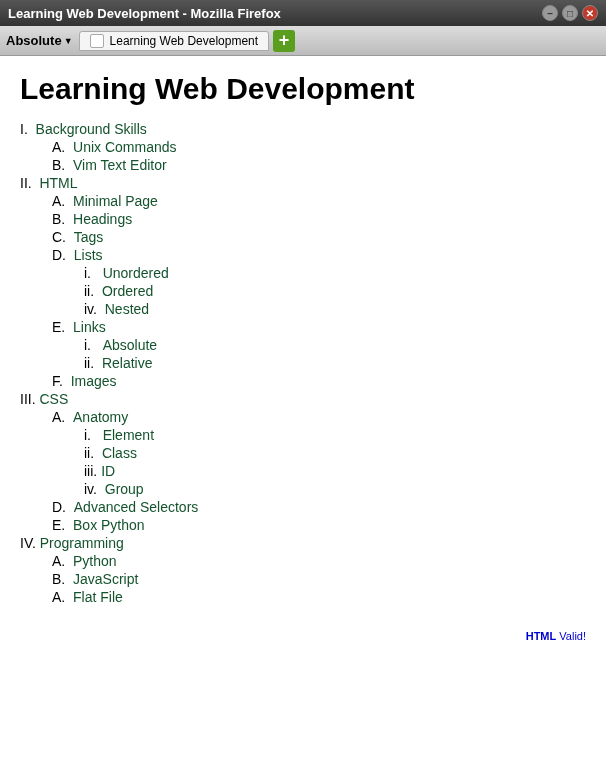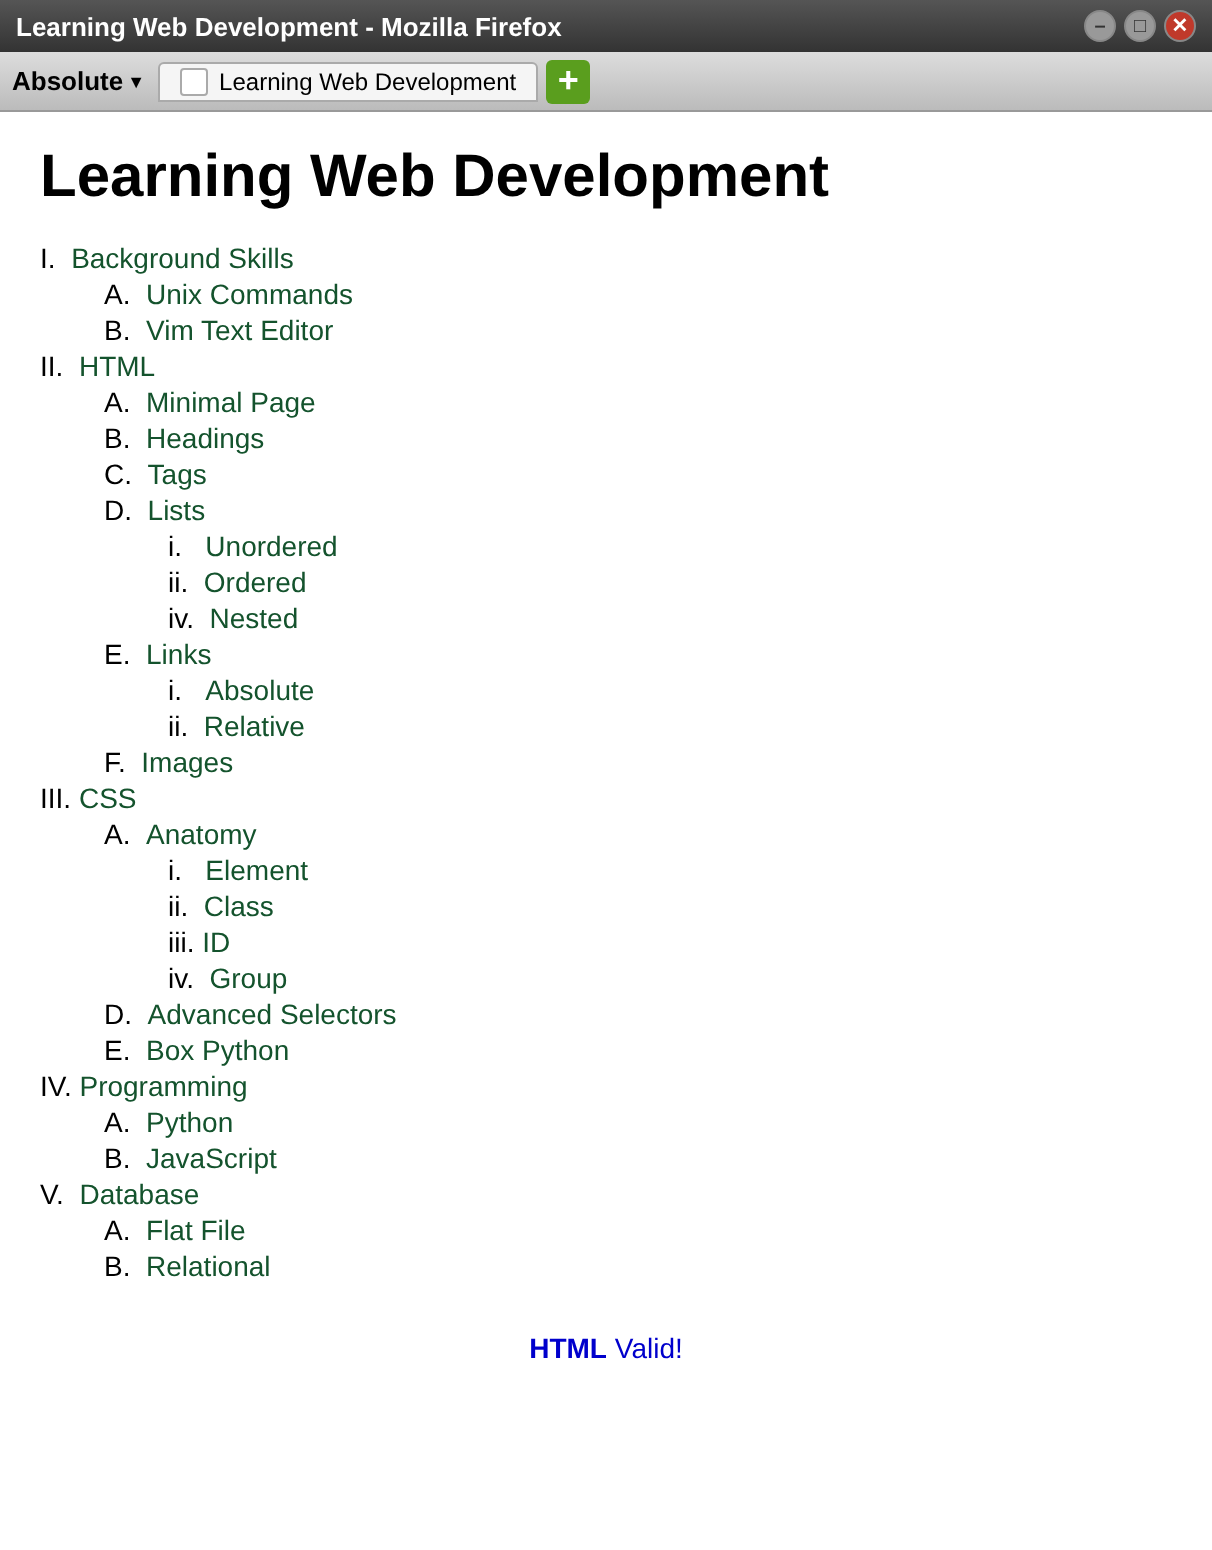--- a/index.html
+++ b/index.html
@@ -130,23 +130,23 @@
     .level-1 { margin-left: 0px; }
     .level-2 { margin-left: 32px; }
     .level-3 { margin-left: 64px; }
 
     .toc-link {
       color: #14532d;
       text-decoration: none;
     }
 
     .footer-validation {
-      text-align: center;
+      text-align: right;
       margin-top: 24px;
-      font-size: 14px;
+      font-size: 11px;
     }
     .footer-validation a {
       color: #00c;
       text-decoration: none;
       font-weight: bold;
     }
     .valid-text {
       color: #00c;
       font-weight: normal;
     }
@@ -265,28 +265,22 @@
     <div class="toc-item level-1">
       <span>IV.&nbsp;</span><a class="toc-link" href="#">Programming</a>
     </div>
     <div class="toc-item level-2">
       <span>A.&nbsp;&nbsp;</span><a class="toc-link" href="#">Python</a>
     </div>
     <div class="toc-item level-2">
       <span>B.&nbsp;&nbsp;</span><a class="toc-link" href="#">JavaScript</a>
     </div>
 
-    <div class="toc-item level-1">
-      <span>V.&nbsp;&nbsp;</span><a class="toc-link" href="#">Database</a>
-    </div>
     <div class="toc-item level-2">
       <span>A.&nbsp;&nbsp;</span><a class="toc-link" href="#">Flat File</a>
-    </div>
-    <div class="toc-item level-2">
-      <span>B.&nbsp;&nbsp;</span><a class="toc-link" href="#">Relational</a>
     </div>
   </div>
 
   <div class="footer-validation">
     <a href="#">HTML</a>
     <span class="valid-text">Valid!</span>
   </div>
 </div>
 
 </body></html>

